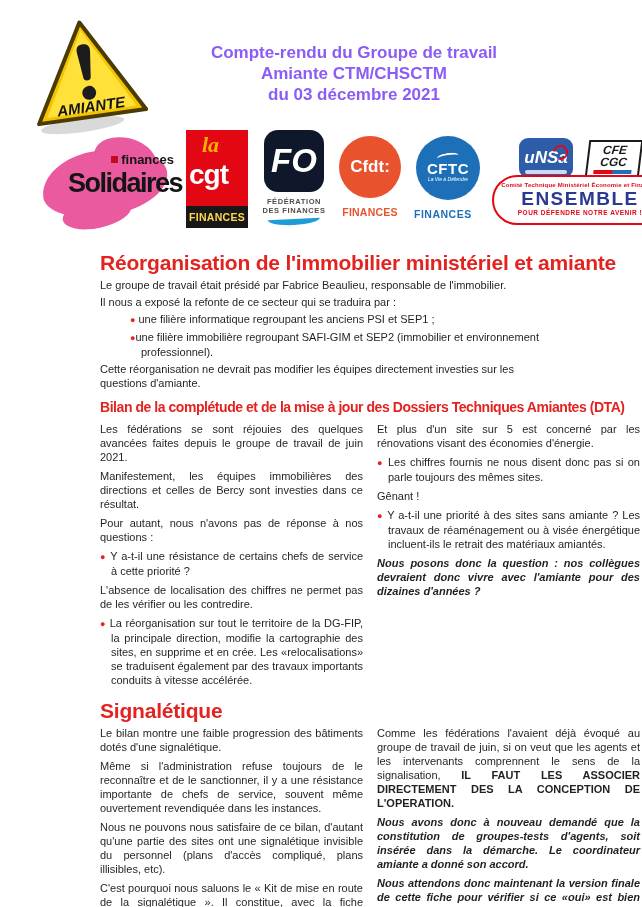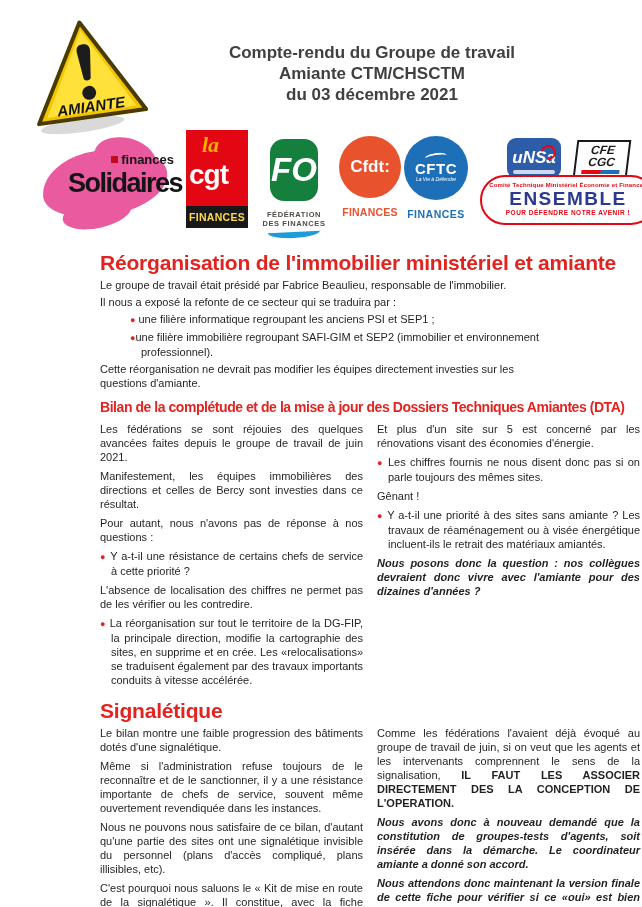--- a/index.html
+++ b/index.html
@@ -1,22 +1,22 @@
 <!DOCTYPE html>
 <html><head>
 <meta charset="utf-8">
 <style>
   * { box-sizing: border-box; }
   body { margin:0; background:#fff; font-family:"Liberation Sans", sans-serif; }
   .page { position:relative; width:642px; height:907px; background:#ffffff; overflow:hidden; color:#231f20; }
 
   
   .warning { position:absolute; top:16px; left:26px; width:122px; height:122px; }
-  .header-title { position:absolute; top:42px; left:200px; width:344px; text-align:center;
-                  font-weight:bold; font-size:17px; line-height:21px; color:#404040; }
+  .header-title { position:absolute; top:42px; left:182px; width:344px; text-align:center;
+                  font-weight:bold; font-size:17px; line-height:21px; color:#8b5cf6; }
 
   
   .logos { position:absolute; top:130px; left:36px; width:604px; display:flex; align-items:flex-start; }
 
   .logo-solidaires { position:relative; width:146px; height:96px; margin-top:6px; flex:none; }
   .blob1 { position:absolute; left:6px; top:14px; width:126px; height:66px; background:#e95a9e;
            border-radius:48% 52% 55% 45% / 60% 45% 55% 40%; transform:rotate(-7deg); }
   .blob2 { position:absolute; left:58px; top:2px; width:64px; height:38px; background:#e95a9e;
            border-radius:50% 50% 45% 55%/55% 60% 40% 45%; transform:rotate(14deg); }
   .blob3 { position:absolute; left:26px; top:62px; width:70px; height:30px; background:#e95a9e;
@@ -28,33 +28,33 @@
 
   .logo-cgt { width:62px; height:100px; margin-left:4px; flex:none;text-align:center; }
   .cgt-top { height:76px; background:#e30613; position:relative; }
   .cgt-la { position:absolute; top:2px; left:16px; font-family:"Liberation Serif", serif; font-style:italic;
             font-weight:bold; font-size:22px; color:#f9b000; }
   .cgt-main { position:absolute; bottom:15px; left:3px; color:#ffffff; font-size:28px; font-weight:bold; letter-spacing:-1px; }
   .cgt-band { height:22px; background:#181818; display:flex; align-items:center; justify-content:center;
               color:#ffd84d; font-weight:bold; font-size:10.5px; letter-spacing:0.3px; }
 
   .logo-fo { width:72px; margin-left:10px; text-align:center; flex:none; }
-  .fo-box { width:48px; height:62px; background:#15803d; border-radius:14px; display:flex;
-            align-items:center; justify-content:center; margin:9px auto; }
+  .fo-box { width:60px; height:62px; background:#0f172a; border-radius:14px; display:flex;
+            align-items:center; justify-content:center; margin:0 auto; }
   .fo-text { color:#fff; font-size:33px; font-weight:bold; font-style:italic; }
   .fo-sub { margin-top:5px; font-size:7.5px; font-weight:bold; color:#504c47; letter-spacing:0.6px; line-height:9px; }
   .fo-swoosh { margin:4px auto 0; width:52px; height:6px; background:#1e9cd7;
                border-radius:0 0 100% 100%/0 0 200% 200%; transform:rotate(-3deg); }
 
   .logo-cfdt { margin-left:8px; text-align:center; width:64px; margin-top:6px; flex:none; }
   .cfdt-circle { width:62px; height:62px; border-radius:50%; background:#e8532e; color:#fff; display:flex;
                  align-items:center; justify-content:center; font-weight:bold; font-size:17px; margin:0 auto; }
   .cfdt-sub { margin-top:8px; color:#e8532e; font-weight:bold; font-size:10.5px; letter-spacing:0.2px; }
 
-  .logo-cftc { margin-left:0; text-align:center; width:68px; margin-top:6px; flex:none; }
+  .logo-cftc { margin-left:12px; text-align:left; width:68px; margin-top:6px; flex:none; }
   .cftc-circle { width:64px; height:64px; border-radius:50%; background:#1d70b7; color:#fff; display:flex;
                  flex-direction:column; align-items:center; justify-content:center; margin:0 auto; }
   .cftc-squiggle { width:22px; height:8px; border-top:2px solid #fff; border-radius:50%; transform:rotate(-8deg); }
   .cftc-main { font-weight:bold; font-size:15px; letter-spacing:0.5px; line-height:15px; }
   .cftc-tag { font-size:5px; font-style:italic; line-height:7px; }
   .cftc-sub { margin-top:8px; color:#1d70b7; font-weight:bold; font-size:10.5px; letter-spacing:0.5px; }
 
   .logo-ensemble { margin-left:10px; width:176px; margin-top:4px; flex:none; }
   .ens-top { display:flex; justify-content:center; gap:14px; align-items:flex-end; height:44px; }
   .unsa-box { width:54px; height:40px; background:#2d5da9; border-radius:9px; color:#fff; font-weight:bold;

